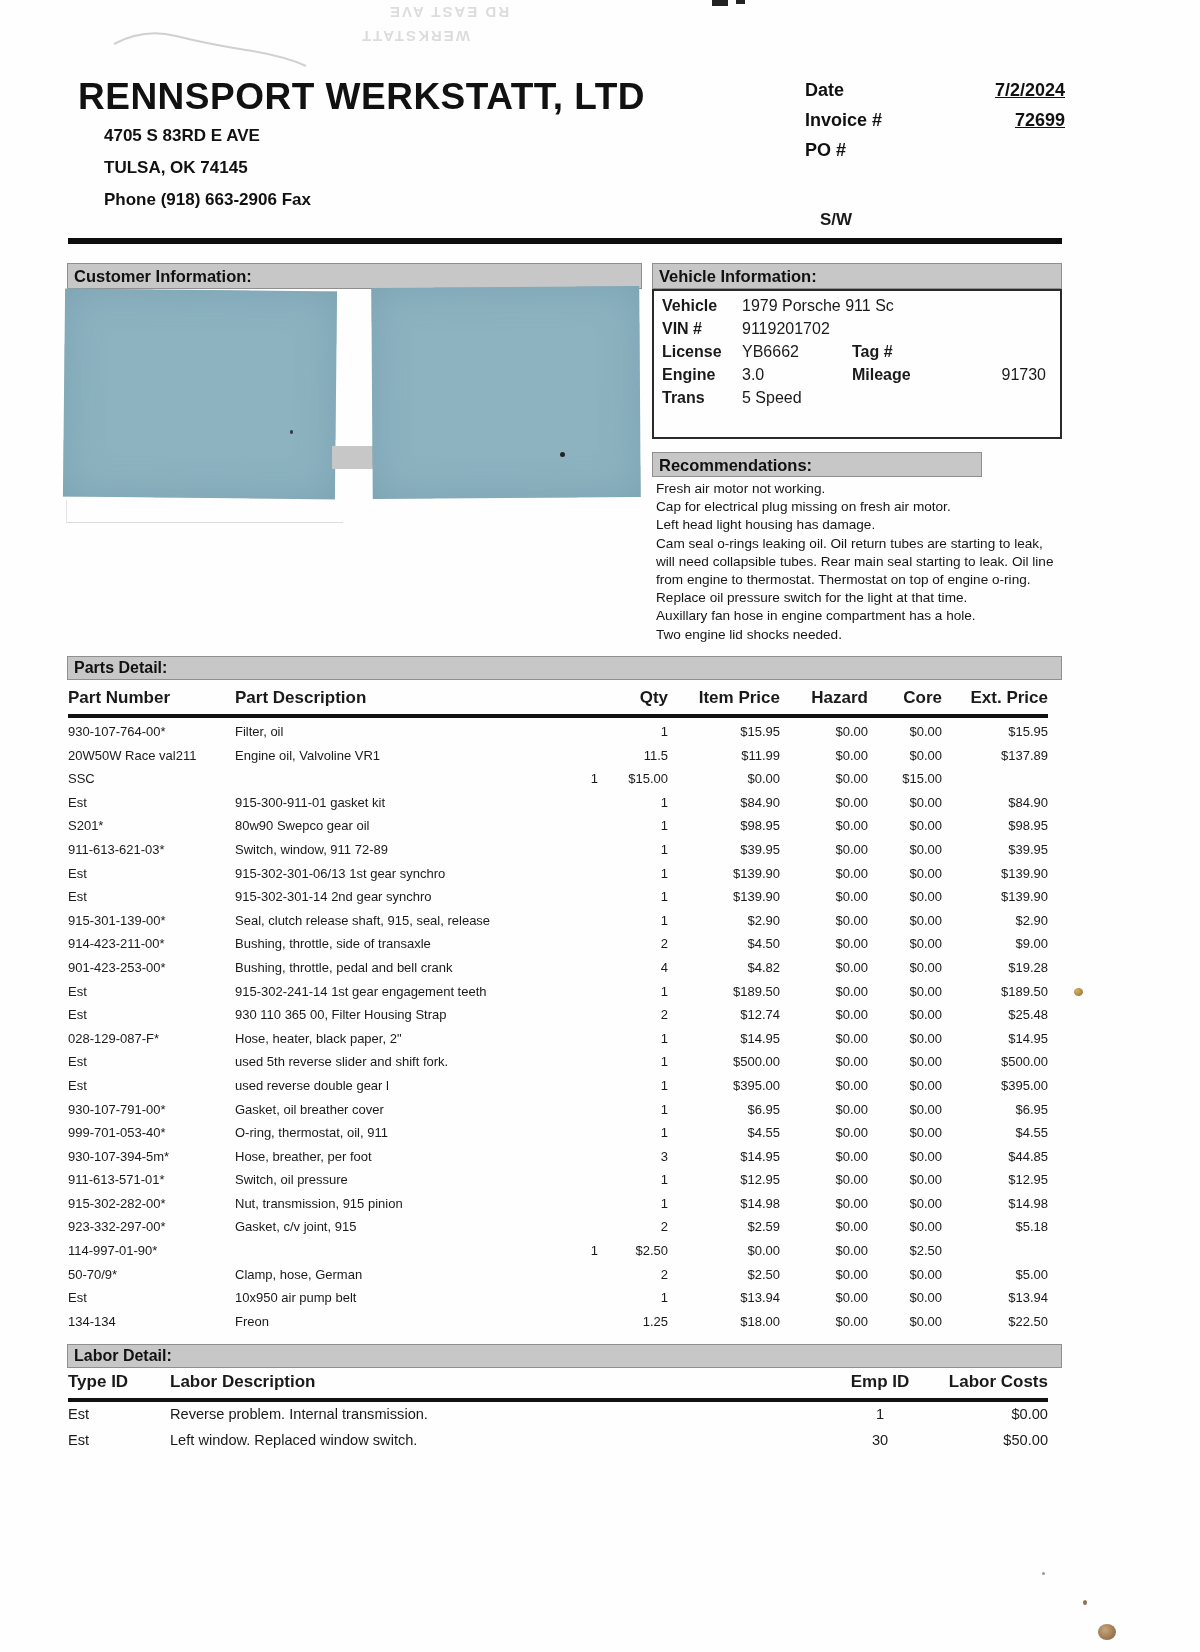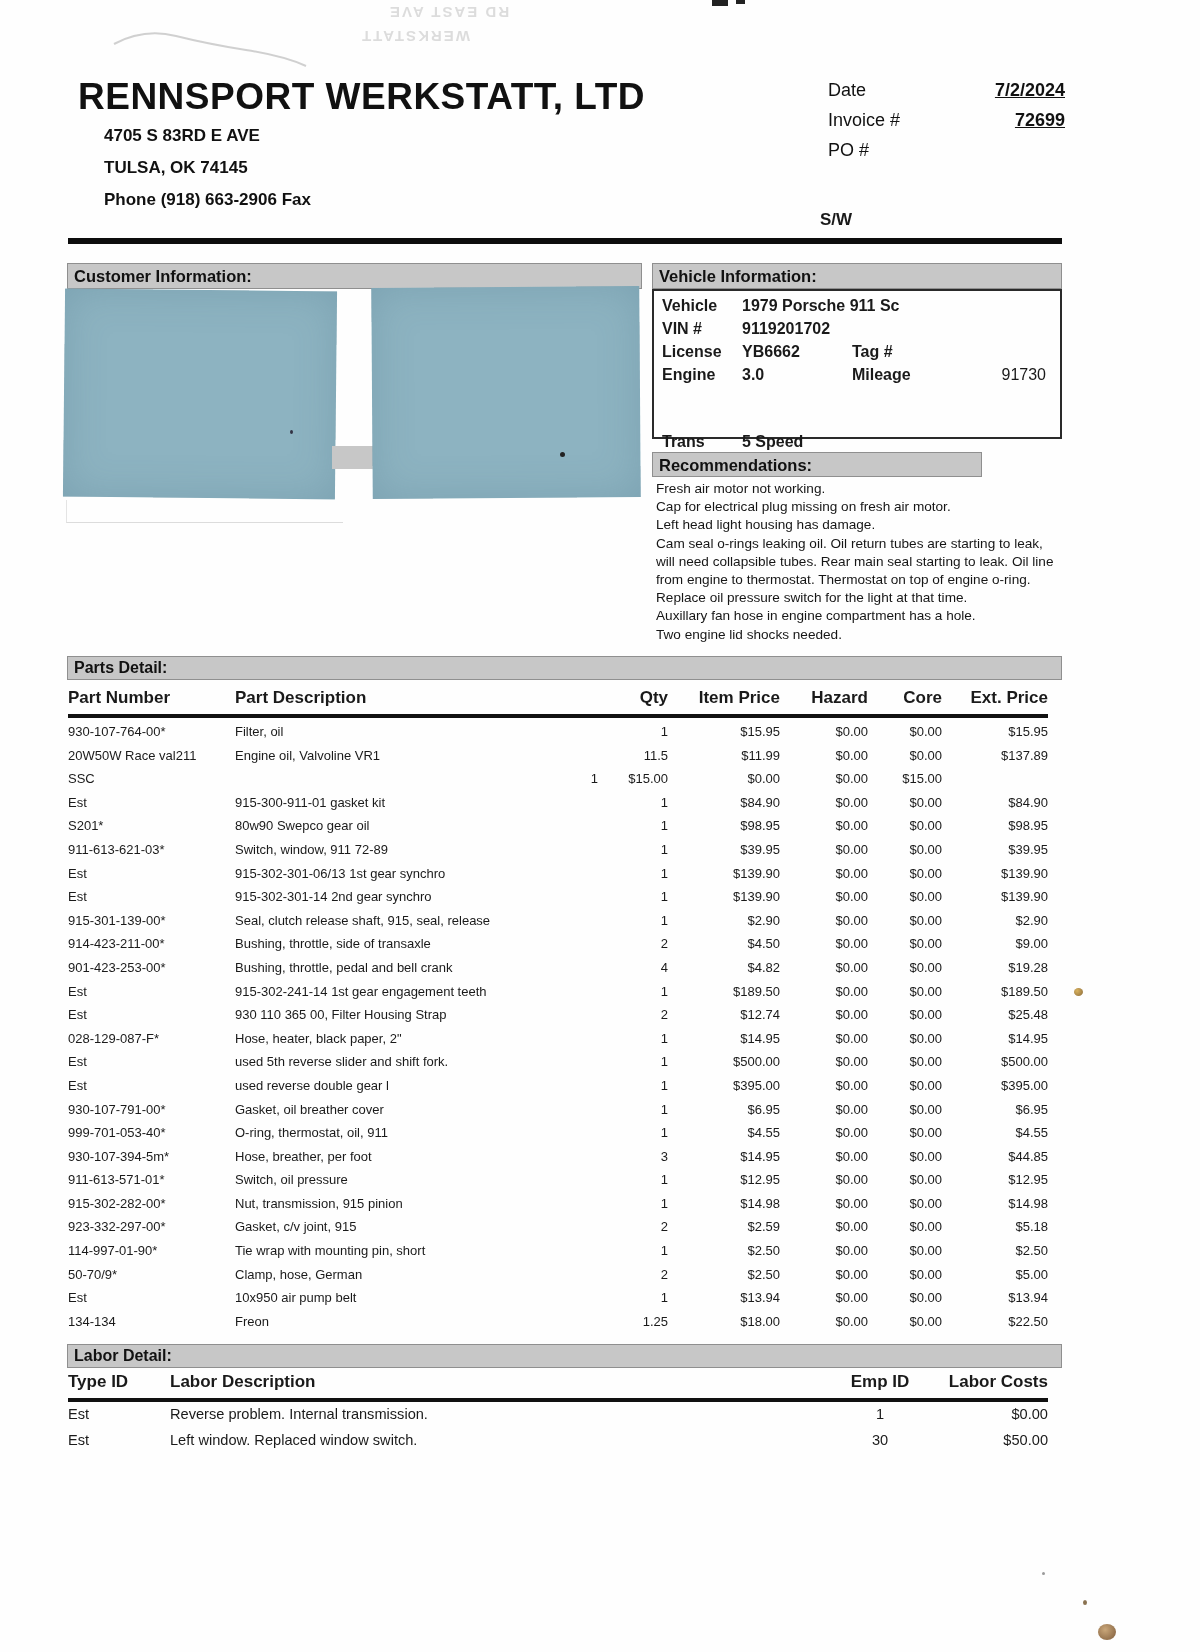--- a/index.html
+++ b/index.html
@@ -10,35 +10,35 @@
     color:#1a1a1a;
   }
   
   .bleed{position:absolute;transform:rotate(180deg);color:#c2c2c2;opacity:.55;font-weight:bold;letter-spacing:2px;font-size:15px;}
   .pen-mark{position:absolute;opacity:.45;}
   .edge-mark{position:absolute;background:#222;}
   .speck{position:absolute;border-radius:50%;}
   
   .company{position:absolute;left:78px;top:76px;font-size:37px;font-weight:bold;letter-spacing:.5px;color:#111;}
   .addr{position:absolute;left:80px;font-size:17px;font-weight:bold;color:#111;margin-left:24px;}
-  .meta-label{position:absolute;left:828px;font-size:18px;font-weight:normal;color:#111;}
+  .meta-label{position:absolute;left:805px;font-size:18px;font-weight:bold;color:#111;}
   .meta-value{position:absolute;width:245px;left:820px;text-align:right;font-size:18px;font-weight:bold;color:#111;text-decoration:underline;}
   .sw{position:absolute;left:820px;top:210px;font-size:17px;font-weight:bold;}
   .rule{position:absolute;left:68px;top:238px;width:994px;height:6px;background:#0d0d0d;}
   
   .bar{position:absolute;background:#c7c7c7;border:1px solid #8f8f8f;font-weight:bold;font-size:16.5px;color:#111;padding:3px 0 0 6px;box-sizing:border-box;}
   
   .redact{position:absolute;background:#8db3c1;box-shadow:inset 0 0 40px rgba(70,110,130,.25);}
   .gray-strip{position:absolute;background:#c7c7c7;}
   .faint-box{position:absolute;border-bottom:1px solid #dcdcdc;border-left:1px solid #e4e4e4;}
   
   .veh-box{position:absolute;left:652px;top:289px;width:410px;height:150px;border:2px solid #2a2a2a;box-sizing:border-box;}
   .veh-row{position:absolute;left:0;width:100%;height:24px;font-size:16px;}
   .veh-label{position:absolute;left:8px;font-weight:bold;}
-  .veh-value{position:absolute;left:88px;font-weight:bold;}
+  .veh-value{position:absolute;left:88px;}
   .veh-label2{position:absolute;left:198px;font-weight:bold;}
   .veh-value2{position:absolute;right:14px;text-align:right;}
   
   .rec-text{position:absolute;left:656px;top:480px;width:406px;font-size:13.6px;line-height:18.2px;color:#161616;}
   .rec-text div{margin:0;}
   
   .pgrid{display:grid;grid-template-columns:167px 363px 70px 112px 88px 74px 106px;}
   .parts-head{position:absolute;left:68px;top:688px;width:980px;font-weight:bold;font-size:17px;border-bottom:4px solid #111;padding-bottom:6px;}
   .parts-rows{position:absolute;left:68px;top:724px;width:980px;font-size:13px;}
   .parts-rows .row{height:23.6px;}
@@ -99,21 +99,21 @@
       <span class="veh-label">License</span>
       <span class="veh-value">YB6662</span>
       <span class="veh-label2">Tag #</span>
     </div>
     <div class="veh-row" style="top:75px;">
       <span class="veh-label">Engine</span>
       <span class="veh-value">3.0</span>
       <span class="veh-label2">Mileage</span>
       <span class="veh-value2">91730</span>
     </div>
-    <div class="veh-row" style="top:98px;margin-top:44px;">
+    <div class="veh-row" style="top:98px;">
       <span class="veh-label">Trans</span>
       <span class="veh-value">5 Speed</span>
     </div>
   </div>
 
   <div class="bar" style="left:652px;top:452px;width:330px;height:25px;">Recommendations:</div>
   <div class="rec-text">
 
   <div>Fresh air motor not working.</div>
       <div>Cap for electrical plug missing on fresh air motor.</div>
@@ -327,21 +327,20 @@
         <div>923-332-297-00*</div>
         <div>Gasket, c/v joint, 915</div>
         <div class="c-r">2</div>
         <div class="c-r">$2.59</div>
         <div class="c-r">$0.00</div>
         <div class="c-r">$0.00</div>
         <div class="c-r">$5.18</div>
       </div>
       <div class="row pgrid">
         <div>114-997-01-90*</div>
-        <div>Tie wrap with mounting pin, short</div>
         <div class="c-r">1</div>
         <div class="c-r">$2.50</div>
         <div class="c-r">$0.00</div>
         <div class="c-r">$0.00</div>
         <div class="c-r">$2.50</div>
       </div>
       <div class="row pgrid">
         <div>50-70/9*</div>
         <div>Clamp, hose, German</div>
         <div class="c-r">2</div>

